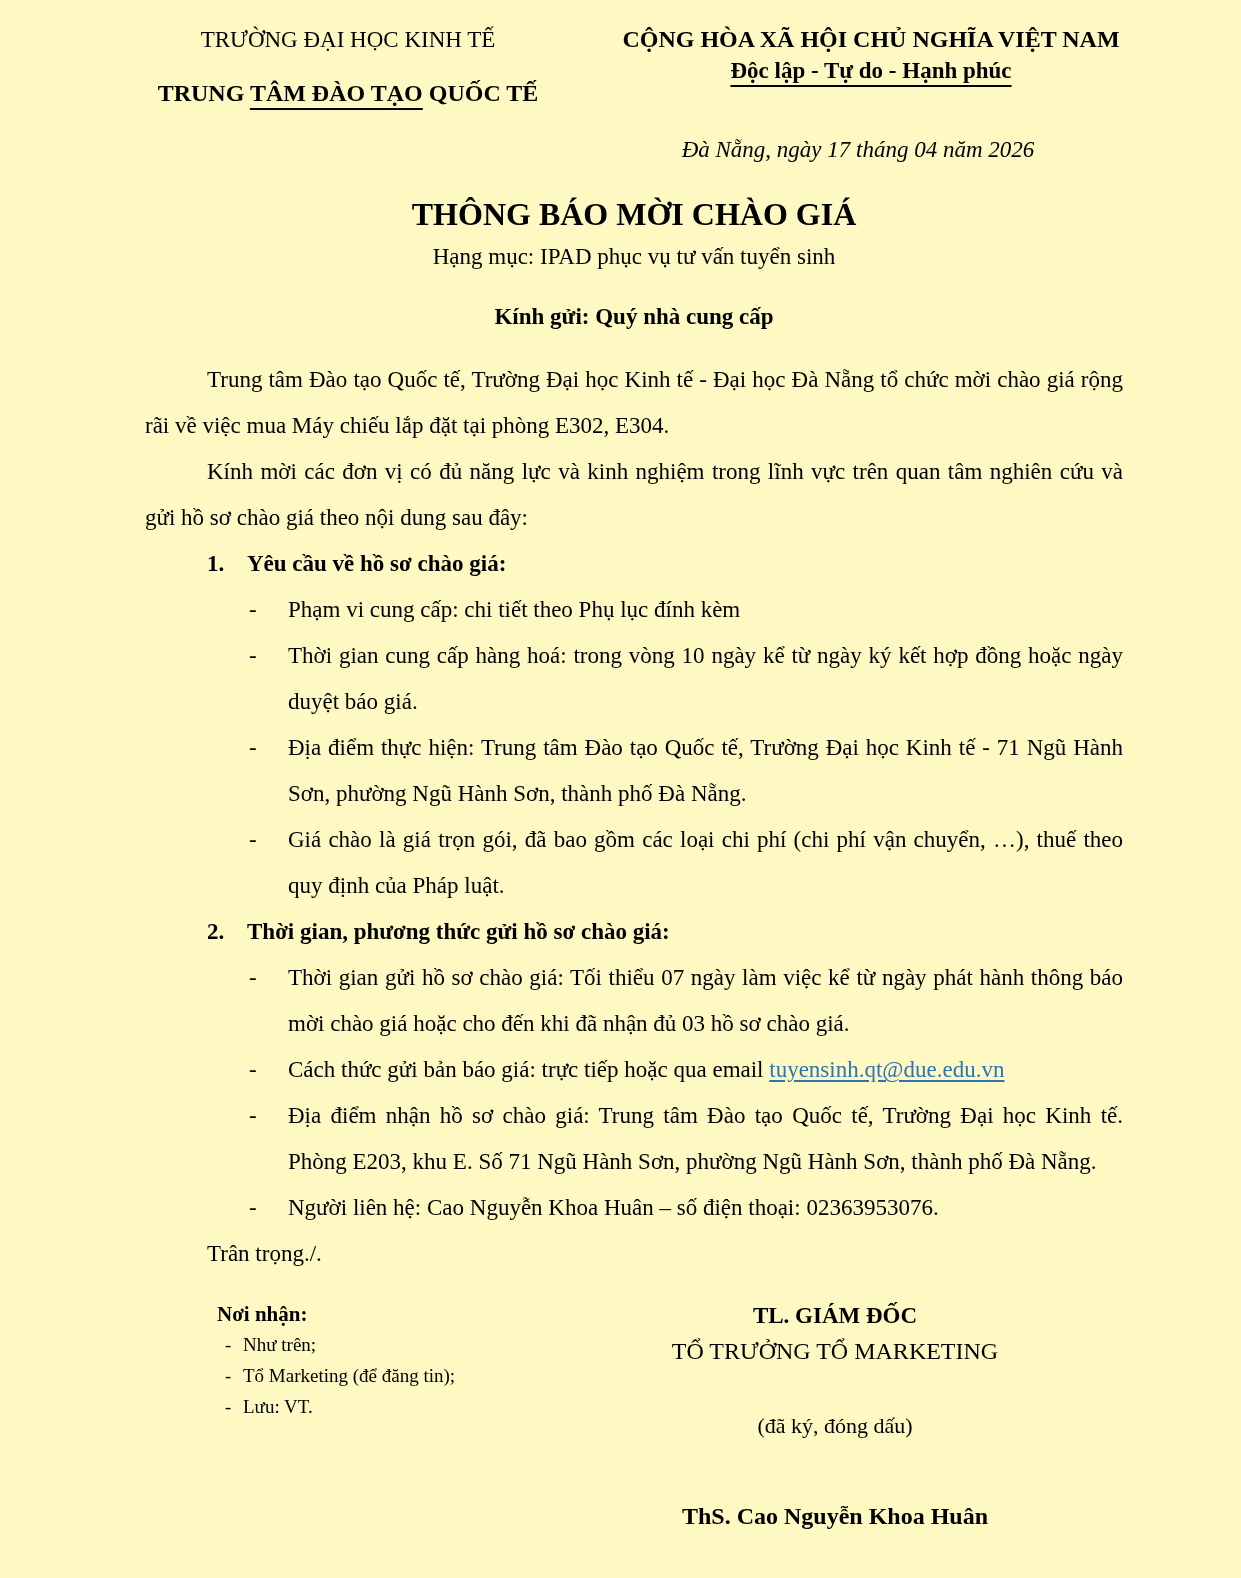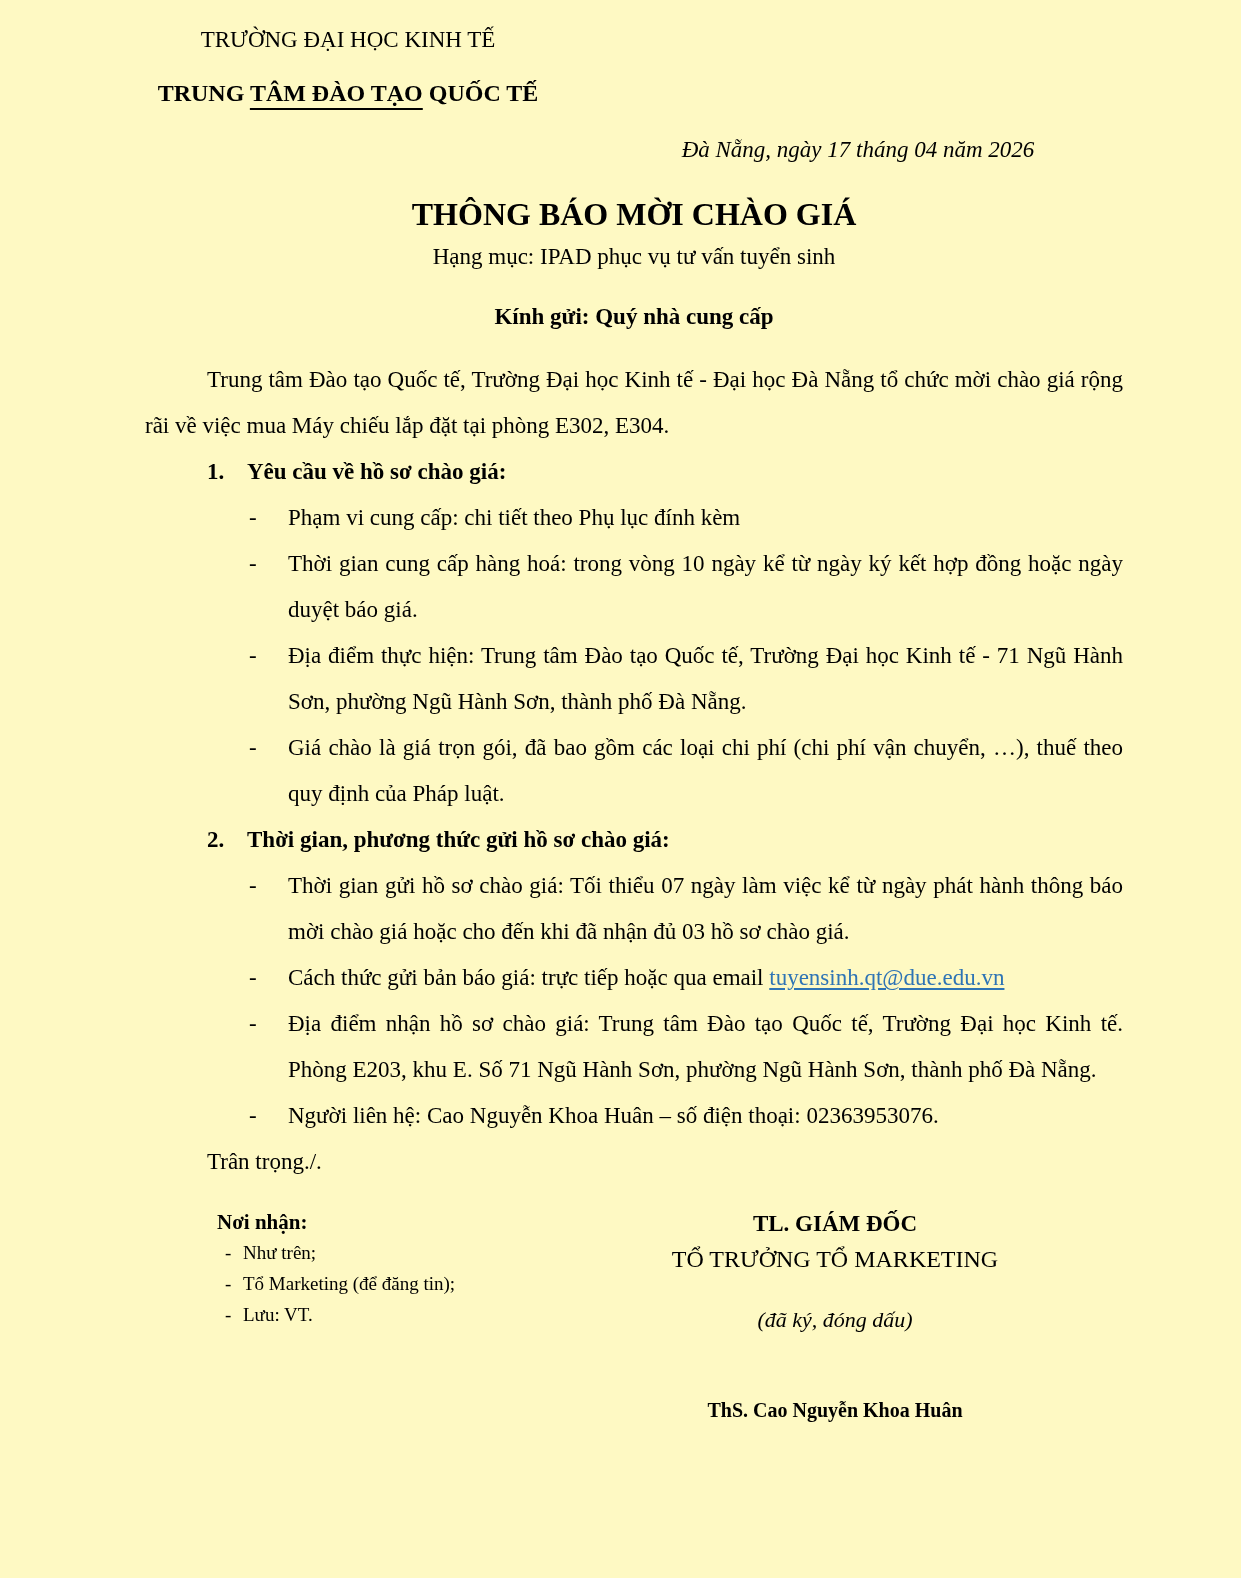--- a/index.html
+++ b/index.html
@@ -61,46 +61,51 @@
   .closing { margin-left: 62px; }
   
   .footer { display: flex; padding: 0 118px 0 145px; margin-top: 22px; }
   .recipients { width: 430px; padding-left: 72px; }
   .recipients .rhead { font-size: 21px; font-weight: bold; line-height: 30px; }
   .recipients .ritem { display: flex; font-size: 19px; line-height: 31px; }
   .recipients .ritem .rdash { width: 26px; padding-left: 8px; }
   .sign-block { width: 520px; text-align: center; }
   .sign-block .s1 { font-size: 23px; font-weight: bold; line-height: 34px; }
   .sign-block .s2 { font-size: 24px; font-weight: normal; line-height: 36px; }
-  .sign-block .snote { margin-top: 28px; font-size: 22px; font-style: italic; line-height: 30px; }
-  .sign-block .sname { margin-top: 58px; font-size: 20px; font-weight: bold; line-height: 34px; }
+  .sign-block .snote { margin-top: 42px; font-size: 22px; line-height: 30px; }
+  .sign-block .sname { margin-top: 58px; font-size: 24px; font-weight: bold; line-height: 34px; }
 </style>
 </head>
 <body>
 
 <div class="page">
 
   <div class="doc-header">
     <div class="hdr-left">
       <div class="l1">TRƯỜNG ĐẠI HỌC KINH TẾ</div>
       <div class="l2"><span>TRUNG </span><span class="u2">TÂM ĐÀO TẠO</span><span> QUỐC TẾ</span></div>
+    </div>
+    <div class="hdr-right">
+      <div class="l1">CỘNG HÒA XÃ HỘI CHỦ NGHĨA VIỆT NAM</div>
+      <div class="l2 u2">Độc lập - Tự do - Hạnh phúc</div>
     </div>
   </div>
 
   <div class="date-row">
     <div class="date">Đà Nẵng, ngày 17 tháng 04 năm 2026</div>
   </div>
 
   <div class="content">
     <div class="doc-title">THÔNG BÁO MỜI CHÀO GIÁ</div>
     <div class="doc-subtitle">Hạng mục: IPAD phục vụ tư vấn tuyển sinh</div>
     <div class="salutation">Kính gửi: Quý nhà cung cấp</div>
 
     <div class="body-block">
       <div class="para">Trung tâm Đào tạo Quốc tế, Trường Đại học Kinh tế - Đại học Đà Nẵng tổ chức mời chào giá rộng rãi về việc mua Máy chiếu lắp đặt tại phòng E302, E304.</div>
+      <div class="para">Kính mời các đơn vị có đủ năng lực và kinh nghiệm trong lĩnh vực trên quan tâm nghiên cứu và gửi hồ sơ chào giá theo nội dung sau đây:</div>
 
       <div class="sec-heading">
         <span class="num">1.</span>
         <span>Yêu cầu về hồ sơ chào giá:</span>
       </div>
       <div class="bullet">
         <span class="dash">-</span>
         <span class="btxt">Phạm vi cung cấp: chi tiết theo Phụ lục đính kèm</span>
       </div>
       <div class="bullet">

